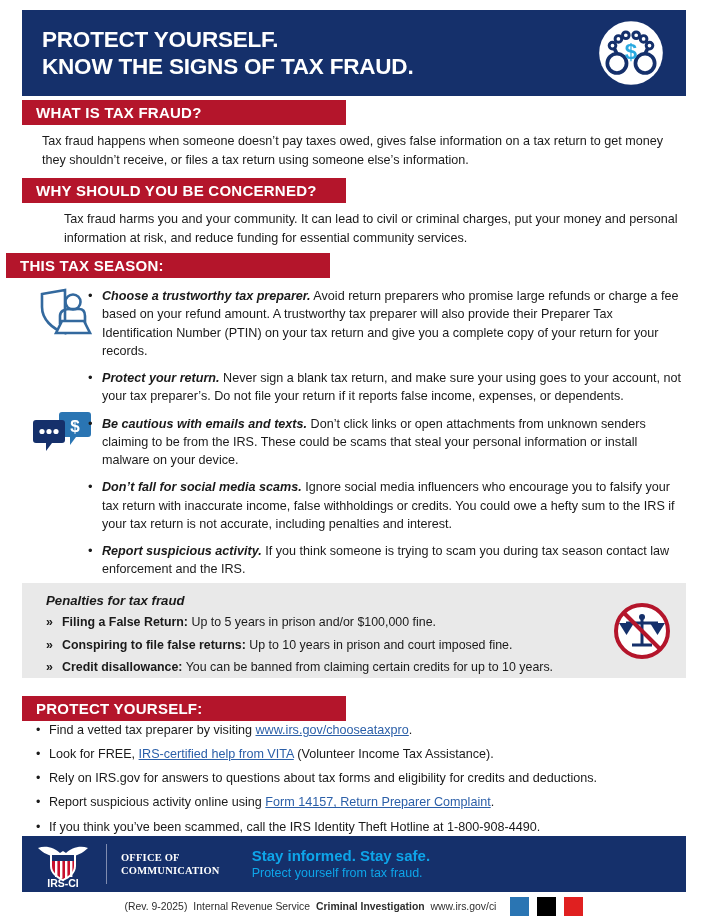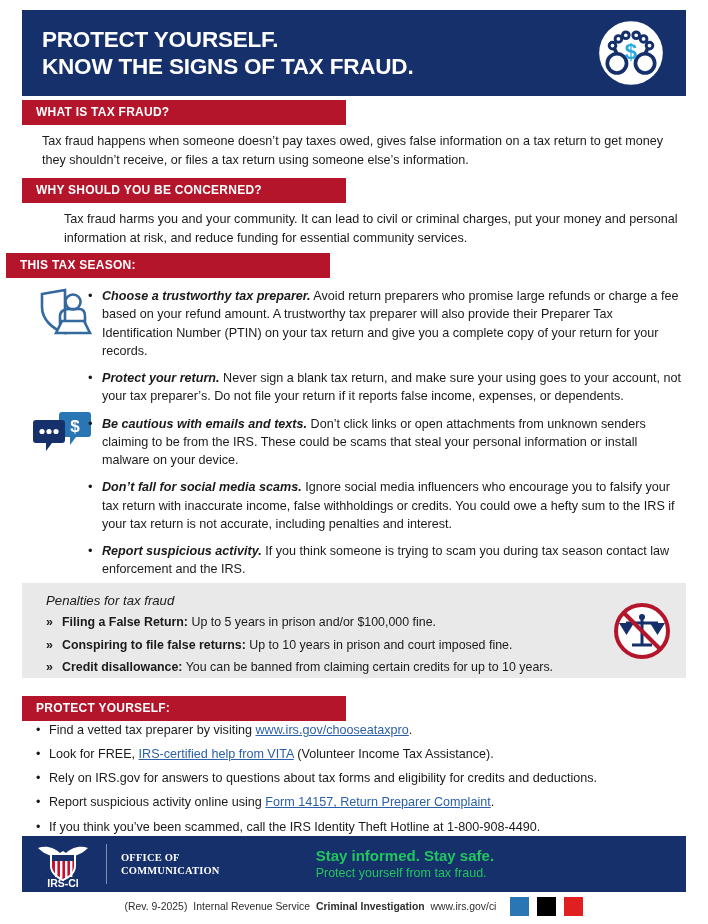--- a/index.html
+++ b/index.html
@@ -49,21 +49,21 @@
     width: 74px;
     height: 74px;
     flex: 0 0 auto;
   }
 
   
   .bar {
     background: #b4152b;
     color: #ffffff;
     font-weight: bold;
-    font-size: 12px;
+    font-size: 15px;
     letter-spacing: 0.25px;
     padding: 6px 0 6px 14px;
     box-sizing: border-box;
     position: absolute;
     height: 25px;
     line-height: 13px;
   }
 
   .para {
     position: absolute;
@@ -107,21 +107,21 @@
     left: 22px;
     top: 583px;
     width: 664px;
     height: 95px;
     background: #e9e9e9;
     box-sizing: border-box;
     padding: 10px 16px 0 24px;
   }
   .pen-title {
     font-style: italic;
-    font-weight: normal;
+    font-weight: bold;
     font-size: 13.2px;
     margin-bottom: 6px;
   }
   .pen-item {
     display: flex;
     font-size: 12.4px;
     line-height: 1.35;
     margin-bottom: 6px;
   }
   .pen-guillemet {
@@ -179,22 +179,22 @@
   }
   .office {
     color: #ffffff;
     font-weight: bold;
     font-size: 10.5px;
     line-height: 1.25;
     letter-spacing: 0.2px;
     font-family: "Liberation Serif", serif;
   }
   .tagline {
-    margin-left: 96px;
-    color: #22c55e;
+    margin-left: 32px;
+    color: #0ea5e9;
   }
   .tag1 { font-size: 15px; font-weight: bold; line-height: 1.25; }
   .tag2 { font-size: 12.5px; line-height: 1.3; }
 
   .legal {
     position: absolute;
     left: 0;
     top: 897px;
     width: 708px;
     display: flex;

